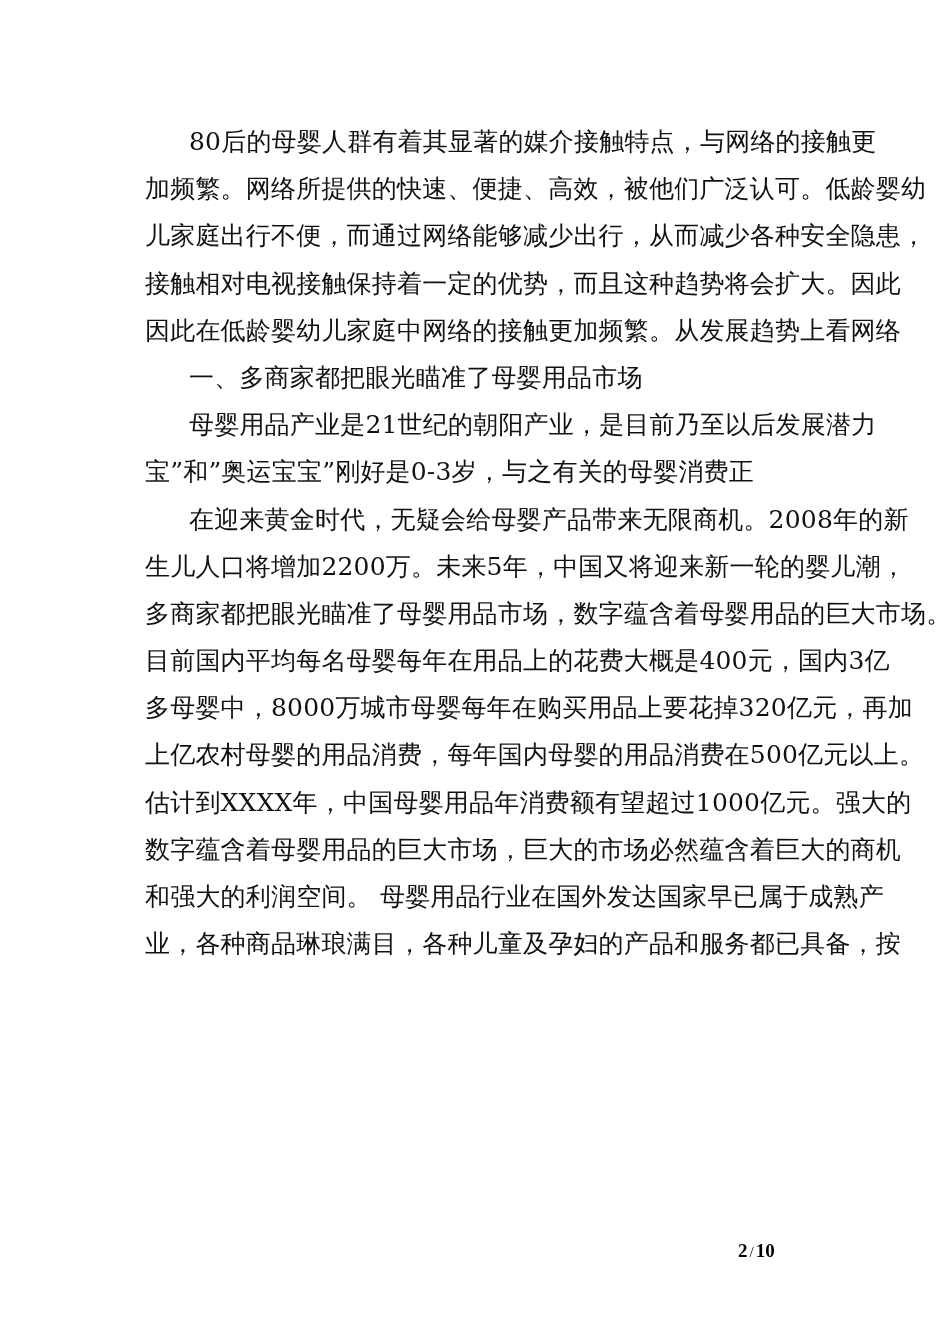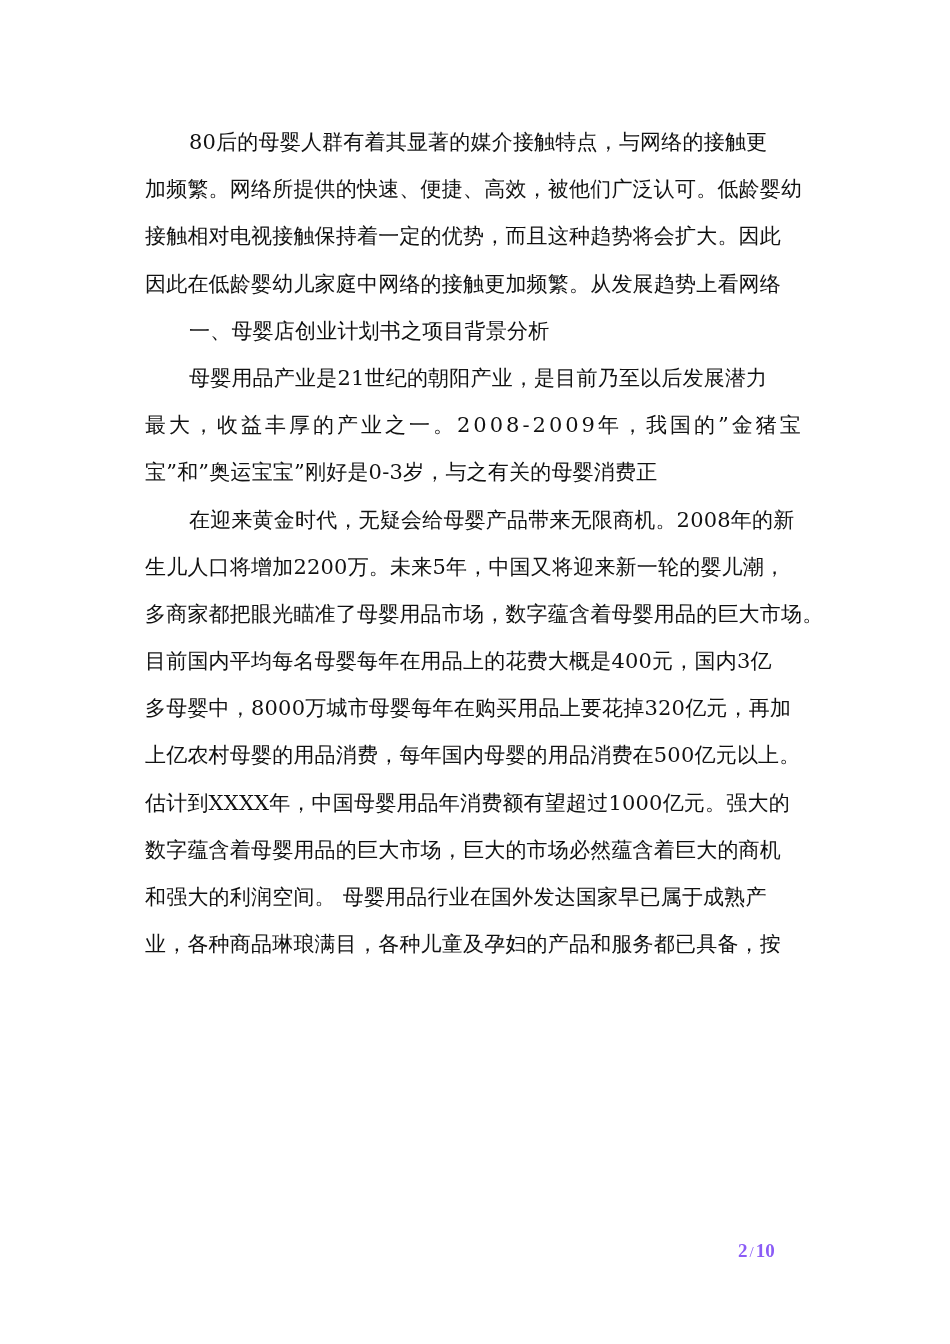--- a/index.html
+++ b/index.html
@@ -24,57 +24,57 @@
     }
     .content {
       position: absolute;
       left: 145px;
       top: 122px;
       width: 662px;
     }
     .line {
       height: 47.2px;
       line-height: 40px;
-      font-size: 21px;
+      font-size: 25px;
       white-space: nowrap;
       letter-spacing: 0.2px;
     }
     .line.indent {
       padding-left: 44px;
     }
     .line.wide {
       letter-spacing: 3px;
     }
     .page-number {
       position: absolute;
       left: 738px;
       top: 1240px;
       font-family: "Liberation Serif", "DejaVu Serif", serif;
       font-weight: bold;
       font-size: 19px;
-      color: #8b5cf6;
+      color: #000000;
     }
     .page-number .sep {
       font-weight: normal;
       font-size: 15px;
       margin: 0 2px;
     }
   </style>
 </head>
 <body>
 
 <div class="page">
   <div class="content" id="content">
       <div class="line indent">80后的母婴人群有着其显著的媒介接触特点，与网络的接触更</div>
       <div class="line">加频繁。网络所提供的快速、便捷、高效，被他们广泛认可。低龄婴幼</div>
+      <div class="line">儿家庭出行不便，而通过网络能够减少出行，从而减少各种安全隐患，</div>
       <div class="line">接触相对电视接触保持着一定的优势，而且这种趋势将会扩大。因此</div>
       <div class="line">因此在低龄婴幼儿家庭中网络的接触更加频繁。从发展趋势上看网络</div>
-      <div class="line indent">一、母婴店创业计划书之项目背景分析</div>
+      <div class="line indent">一、多商家都把眼光瞄准了母婴用品市场</div>
       <div class="line indent">母婴用品产业是21世纪的朝阳产业，是目前乃至以后发展潜力</div>
-      <div class="line wide">最大，收益丰厚的产业之一。2008-2009年，我国的”金猪宝</div>
       <div class="line">宝”和”奥运宝宝”刚好是0-3岁，与之有关的母婴消费正</div>
       <div class="line indent">在迎来黄金时代，无疑会给母婴产品带来无限商机。2008年的新</div>
       <div class="line">生儿人口将增加2200万。未来5年，中国又将迎来新一轮的婴儿潮，</div>
       <div class="line">多商家都把眼光瞄准了母婴用品市场，数字蕴含着母婴用品的巨大市场。</div>
       <div class="line">目前国内平均每名母婴每年在用品上的花费大概是400元，国内3亿</div>
       <div class="line">多母婴中，8000万城市母婴每年在购买用品上要花掉320亿元，再加</div>
       <div class="line">上亿农村母婴的用品消费，每年国内母婴的用品消费在500亿元以上。</div>
       <div class="line">估计到XXXX年，中国母婴用品年消费额有望超过1000亿元。强大的</div>
       <div class="line">数字蕴含着母婴用品的巨大市场，巨大的市场必然蕴含着巨大的商机</div>
       <div class="line">和强大的利润空间。 母婴用品行业在国外发达国家早已属于成熟产</div>

